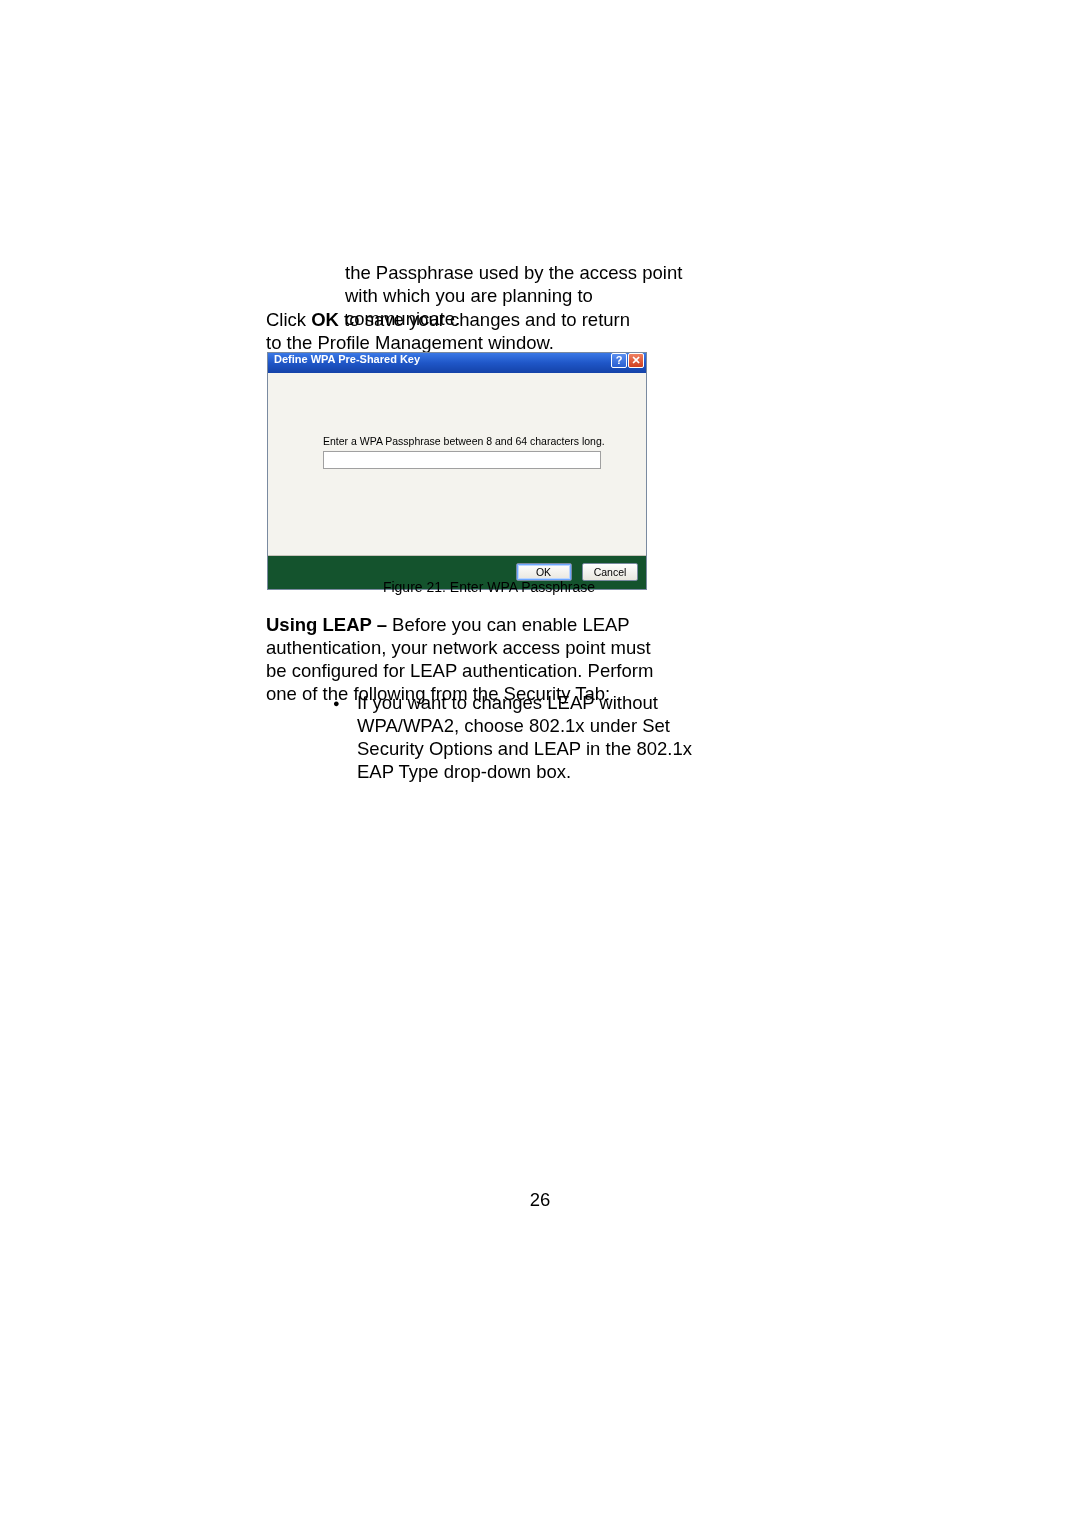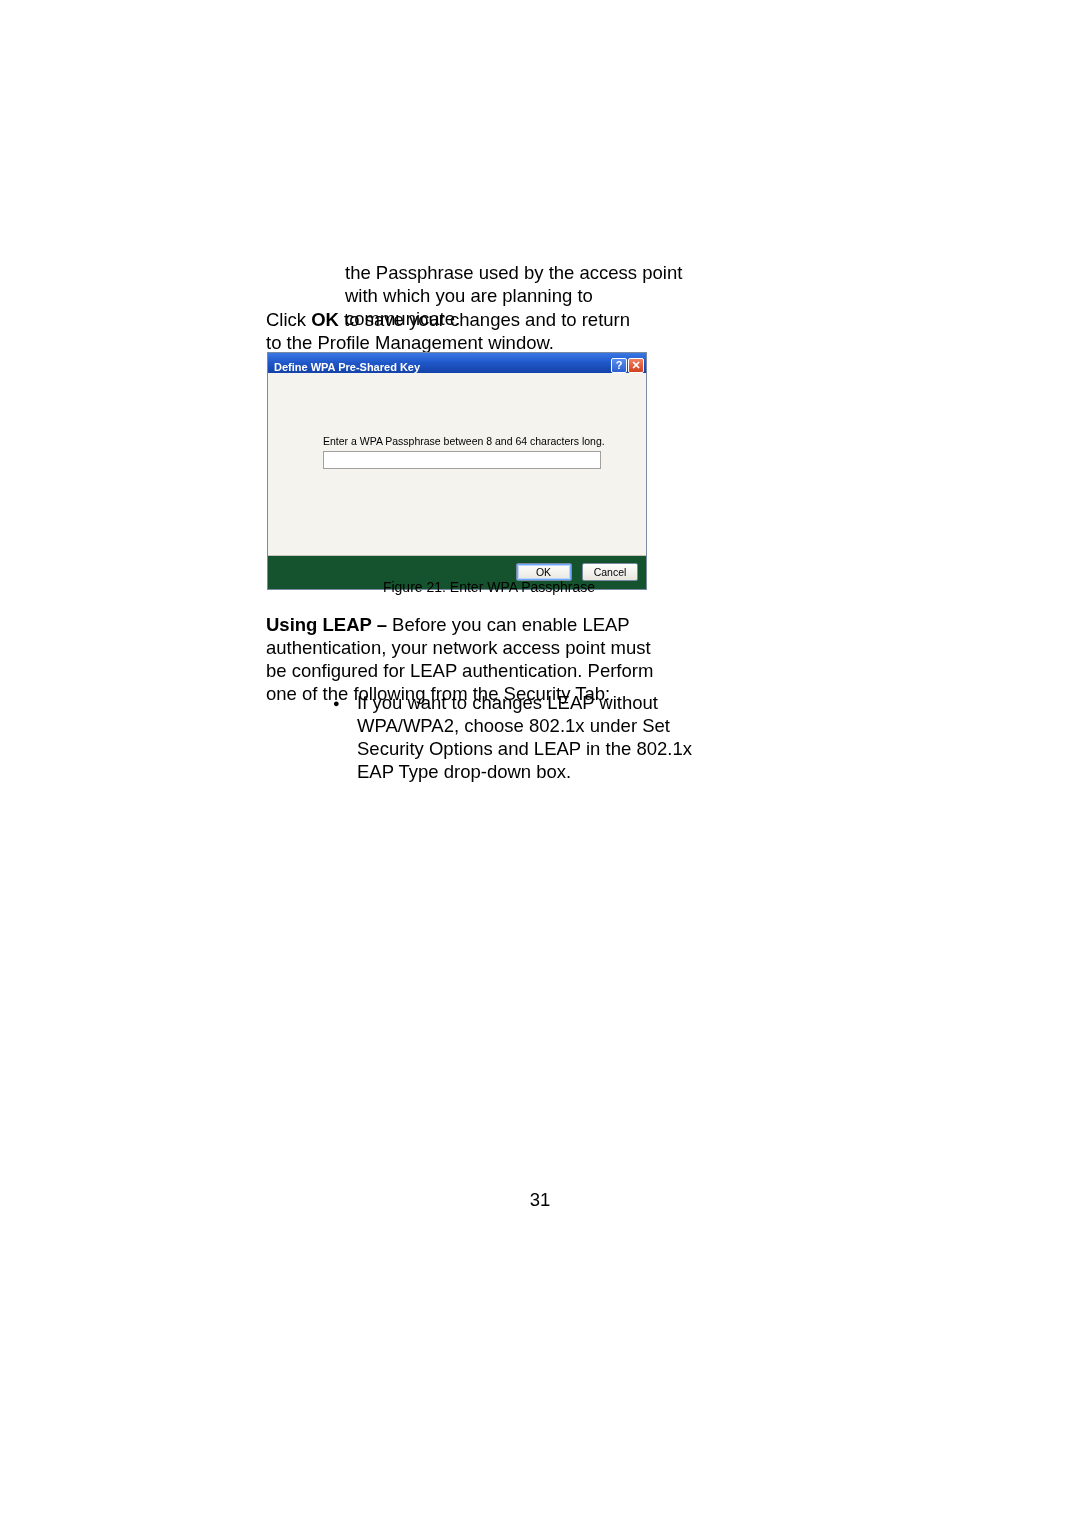--- a/index.html
+++ b/index.html
@@ -37,21 +37,21 @@
     left: 267px;
     top: 352px;
     width: 380px;
     border: 1px solid #7a8aa0;
     background: #f4f3ee;
     box-sizing: border-box;
     font-family: Tahoma, Arial, sans-serif;
   }
   .titlebar {
     display: flex;
-    align-items: flex-end;
+    align-items: flex-start;
     height: 20px;
     background: linear-gradient(to bottom, #3a78e6 0%, #1f56c7 50%, #1442a8 100%);
     color: #ffffff;
     font-size: 11px;
     font-weight: bold;
     padding-left: 6px;
     gap: 48px;
   }
   .titlebar-text {
     flex: 1 1 auto;
@@ -208,15 +208,15 @@
   <div class="caption caption1">Figure 21. Enter WPA Passphrase</div>
 
   <div class="body-text para3">
     <span class="bold">Using LEAP – </span><span>Before you can enable LEAP authentication, your network access point must be configured for LEAP authentication. Perform one of the following from the Security Tab:</span>
   </div>
 
   <ul class="bullet-list">
     <li>If you want to changes LEAP without WPA/WPA2, choose 802.1x under Set Security Options and LEAP in the 802.1x EAP Type drop-down box.</li>
   </ul>
 
-  <div class="page-number">31</div>
+  <div class="page-number">26</div>
 
 </div>
 
 </body></html>

